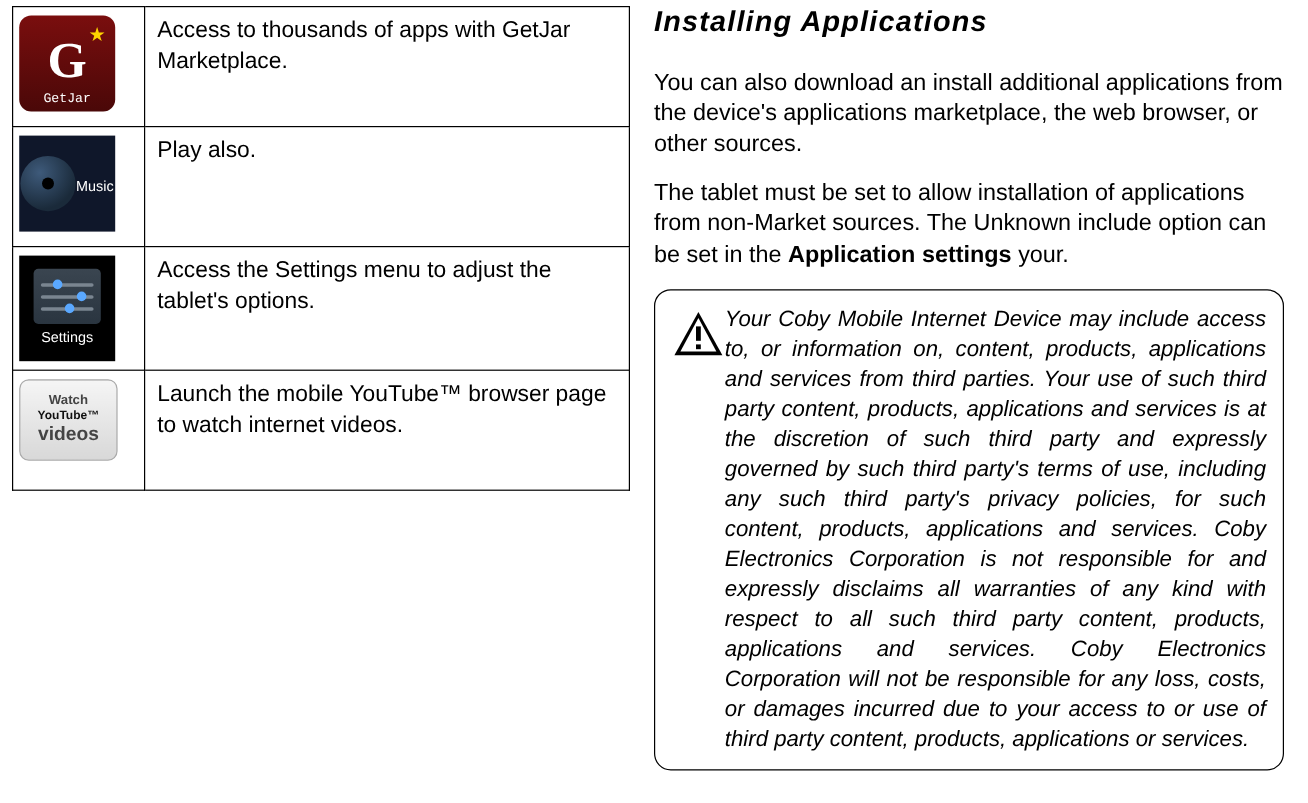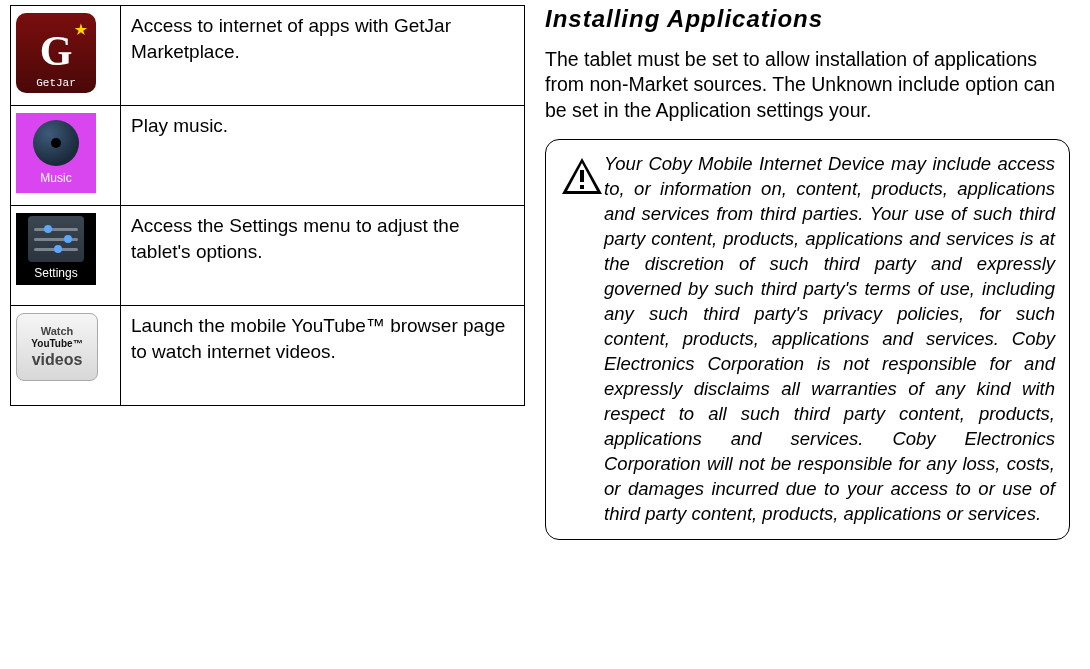--- a/index.html
+++ b/index.html
@@ -72,23 +72,23 @@
       bottom: 2px;
       width: 100%;
       text-align: center;
       color: #fff;
       font-size: 11px;
       font-family: Liberation Mono, monospace;
     }
     .icon-music {
       width: 80px;
       height: 80px;
-      background: #d946ef;
-      display: flex;
-      flex-direction: column;
+      background: #0f172a;
+      display: flex;
+      flex-direction: row;
       align-items: center;
       justify-content: center;
       position: relative;
     }
     .icon-music .disc {
       width: 46px;
       height: 46px;
       border-radius: 50%;
       background: radial-gradient(circle at 35% 30%, #3e5a7a 0%, #1a2a3a 70%);
       position: relative;
@@ -102,21 +102,21 @@
       border-radius: 50%;
       transform: translate(-50%, -50%);
     }
     .icon-music .lbl {
       color: #fff;
       font-size: 12px;
       margin-top: 4px;
     }
     .icon-settings {
       width: 80px;
-      height: 72px;
+      height: 88px;
       background: #000;
       display: flex;
       flex-direction: column;
       align-items: center;
       justify-content: center;
     }
     .icon-settings .sliders {
       width: 56px;
       height: 46px;
       background: linear-gradient(#3a4550, #2a3540);
@@ -161,29 +161,29 @@
     }
     .icon-youtube .w1 { font-size: 11px; color: #444; font-weight: bold; }
     .icon-youtube .w2 { font-size: 10px; color: #111; font-weight: bold; line-height: 1; }
     .icon-youtube .w3 { font-size: 16px; color: #444; font-weight: bold; }
     .section-title {
       font-family: "Arial Black", Arial, sans-serif;
       font-weight: bold;
       font-style: italic;
       font-size: 24px;
       letter-spacing: 1px;
-      margin-bottom: 14px;
+      margin-bottom: 24px;
       font-stretch: expanded;
     }
     .right-col p.body {
       font-size: 19.5px;
       line-height: 1.3;
       margin-bottom: 16px;
     }
-    .right-col p.body .bold { font-weight: normal; }
+    .right-col p.body .bold { font-weight: bold; }
     .callout {
       border: 1.5px solid #000;
       border-radius: 14px;
       padding: 12px 14px 12px 14px;
       display: flex;
       gap: 0;
       align-items: flex-start;
     }
     .callout-icon {
       flex-shrink: 0;
@@ -207,30 +207,30 @@
   <table class="app-table">
     <tbody>
         <tr>
       <td class="icon-cell">
         <div class="icon-wrap icon-getjar">
           <span class="star">★</span>
           <span class="g">G</span>
           <span class="lbl">GetJar</span>
         </div>
       </td>
-      <td>Access to internet of apps with GetJar Marketplace.</td>
+      <td>Access to thousands of apps with GetJar Marketplace.</td>
     </tr>
     <tr>
       <td class="icon-cell">
         <div class="icon-wrap icon-music">
           <div class="disc"></div>
           <span class="lbl">Music</span>
         </div>
       </td>
-      <td>Play music.</td>
+      <td>Play also.</td>
     </tr>
     <tr>
       <td class="icon-cell">
         <div class="icon-wrap icon-settings">
           <div class="sliders">
             <div class="row">
                   <span class="knob" style="left:10px"></span>
                 </div>
             <div class="row">
                   <span class="knob" style="left:30px"></span>
@@ -253,20 +253,21 @@
         </div>
       </td>
       <td>Launch the mobile YouTube™ browser page to watch internet videos.</td>
     </tr>
   </tbody>
     </table>
 </div>
 
 <div class="right-col">
   <h2 class="section-title">Installing Applications</h2>
+  <p class="body">You can also download an install additional applications from the device's applications marketplace, the web browser, or other sources.</p>
   <p class="body">
     <span>The tablet must be set to allow installation of applications from non-Market sources. The Unknown include option can be set in the </span><span class="bold">Application settings</span><span> your.</span>
   </p>
   <div class="callout">
     <div class="callout-icon">
       <svg viewBox="0 0 44 40">
         <polygon points="22,2 42,38 2,38" fill="#000"></polygon>
         <polygon points="22,7 37,35 7,35" fill="#fff"></polygon>
         <rect x="20" y="14" width="4" height="12" fill="#000"></rect>
         <rect x="20" y="29" width="4" height="4" fill="#000"></rect>

